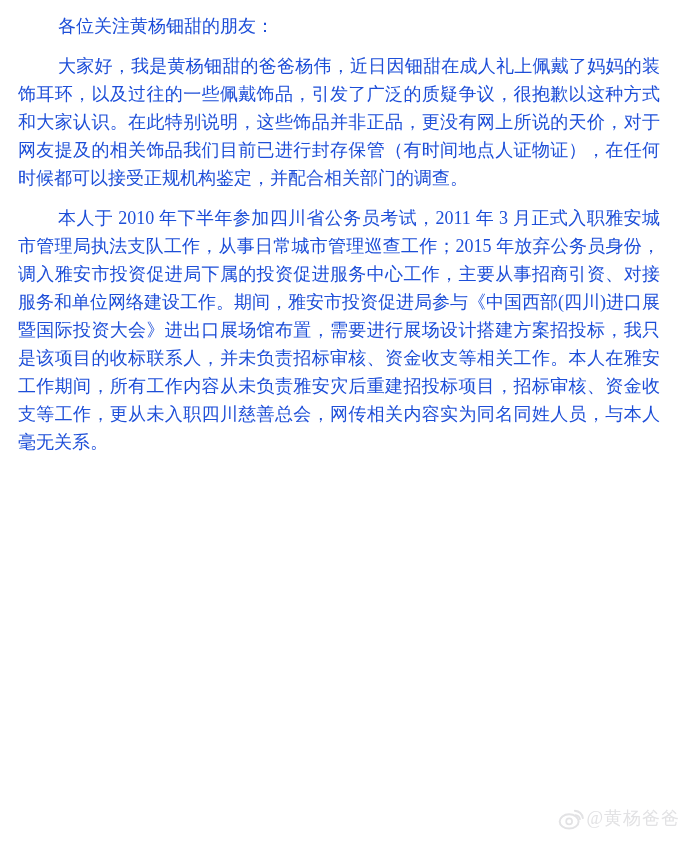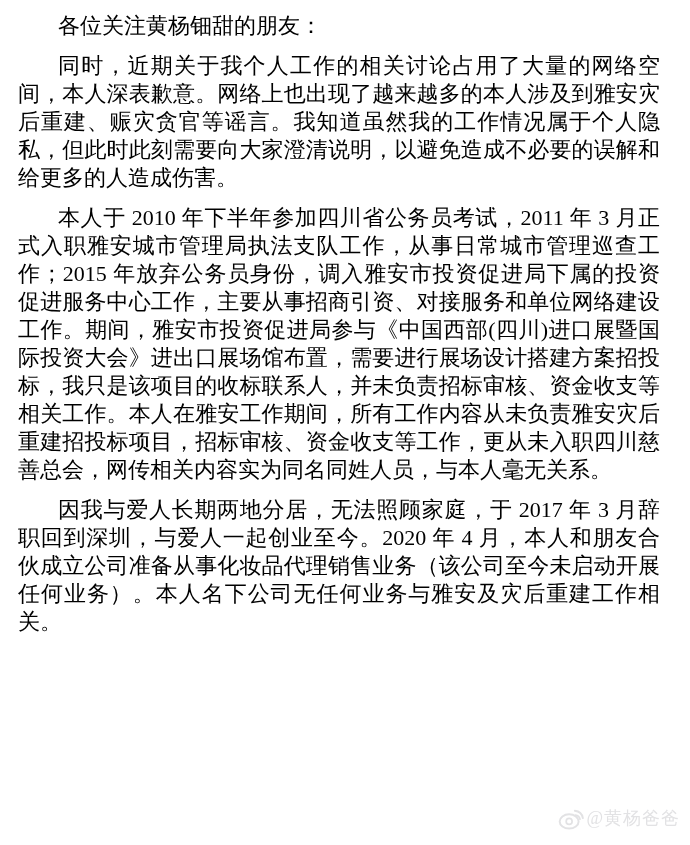--- a/index.html
+++ b/index.html
@@ -9,23 +9,23 @@
   body {
     width: 690px;
     height: 845px;
     background: #ffffff;
     position: relative;
     overflow: hidden;
     font-family: "Liberation Serif", serif;
   }
   .letter {
     padding: 12px 30px 0 18px;
-    font-size: 22px;
+    font-size: 18px;
     line-height: 28px;
-    color: #000000;
+    color: #1d4ed8;
     text-align: justify;
   }
   .letter p {
     margin: 0 0 12px 0;
     text-indent: 40px;
   }
   .watermark {
     position: absolute;
     top: 806px;
     right: 10px;
@@ -38,23 +38,22 @@
   .watermark svg {
     display: block;
   }
 </style>
 </head>
 <body>
 
 <div class="letter">
   <p>各位关注黄杨钿甜的朋友：</p>
   <div>
-      <p>同时，近期关于我个人工作的相关讨论占用了大量的网络空间，本人深表歉意。网络上也出现了越来越多的本人涉及到雅安灾后重建、赈灾贪官等谣言。我知道虽然我的工作情况属于个人隐私，但此时此刻需要向大家澄清说明，以避免造成不必要的误解和给更多的人造成伤害。</p>
+      <p>大家好，我是黄杨钿甜的爸爸杨伟，近日因钿甜在成人礼上佩戴了妈妈的装饰耳环，以及过往的一些佩戴饰品，引发了广泛的质疑争议，很抱歉以这种方式和大家认识。在此特别说明，这些饰品并非正品，更没有网上所说的天价，对于网友提及的相关饰品我们目前已进行封存保管（有时间地点人证物证），在任何时候都可以接受正规机构鉴定，并配合相关部门的调查。</p>
       <p>本人于 2010 年下半年参加四川省公务员考试，2011 年 3 月正式入职雅安城市管理局执法支队工作，从事日常城市管理巡查工作；2015 年放弃公务员身份，调入雅安市投资促进局下属的投资促进服务中心工作，主要从事招商引资、对接服务和单位网络建设工作。期间，雅安市投资促进局参与《中国西部(四川)进口展暨国际投资大会》进出口展场馆布置，需要进行展场设计搭建方案招投标，我只是该项目的收标联系人，并未负责招标审核、资金收支等相关工作。本人在雅安工作期间，所有工作内容从未负责雅安灾后重建招投标项目，招标审核、资金收支等工作，更从未入职四川慈善总会，网传相关内容实为同名同姓人员，与本人毫无关系。</p>
-      <p>因我与爱人长期两地分居，无法照顾家庭，于 2017 年 3 月辞职回到深圳，与爱人一起创业至今。2020 年 4 月，本人和朋友合伙成立公司准备从事化妆品代理销售业务（该公司至今未启动开展任何业务）。本人名下公司无任何业务与雅安及灾后重建工作相关。</p>
     </div>
 </div>
 
 <div class="watermark">
   <span>
     <svg viewBox="0 0 24 21" width="28" height="24" aria-hidden="true">
       <ellipse cx="9.5" cy="13.5" rx="8.3" ry="6.2" fill="none" stroke="currentColor" stroke-width="1.7"></ellipse>
       <circle cx="9.5" cy="13.5" r="2.6" fill="none" stroke="currentColor" stroke-width="1.5"></circle>
       <path d="M14.5 4.2 q6 0.6 7 6.4" fill="none" stroke="currentColor" stroke-width="1.7" stroke-linecap="round"></path>
       <path d="M15 8 q3.4 0.5 4 3.6" fill="none" stroke="currentColor" stroke-width="1.5" stroke-linecap="round"></path>

